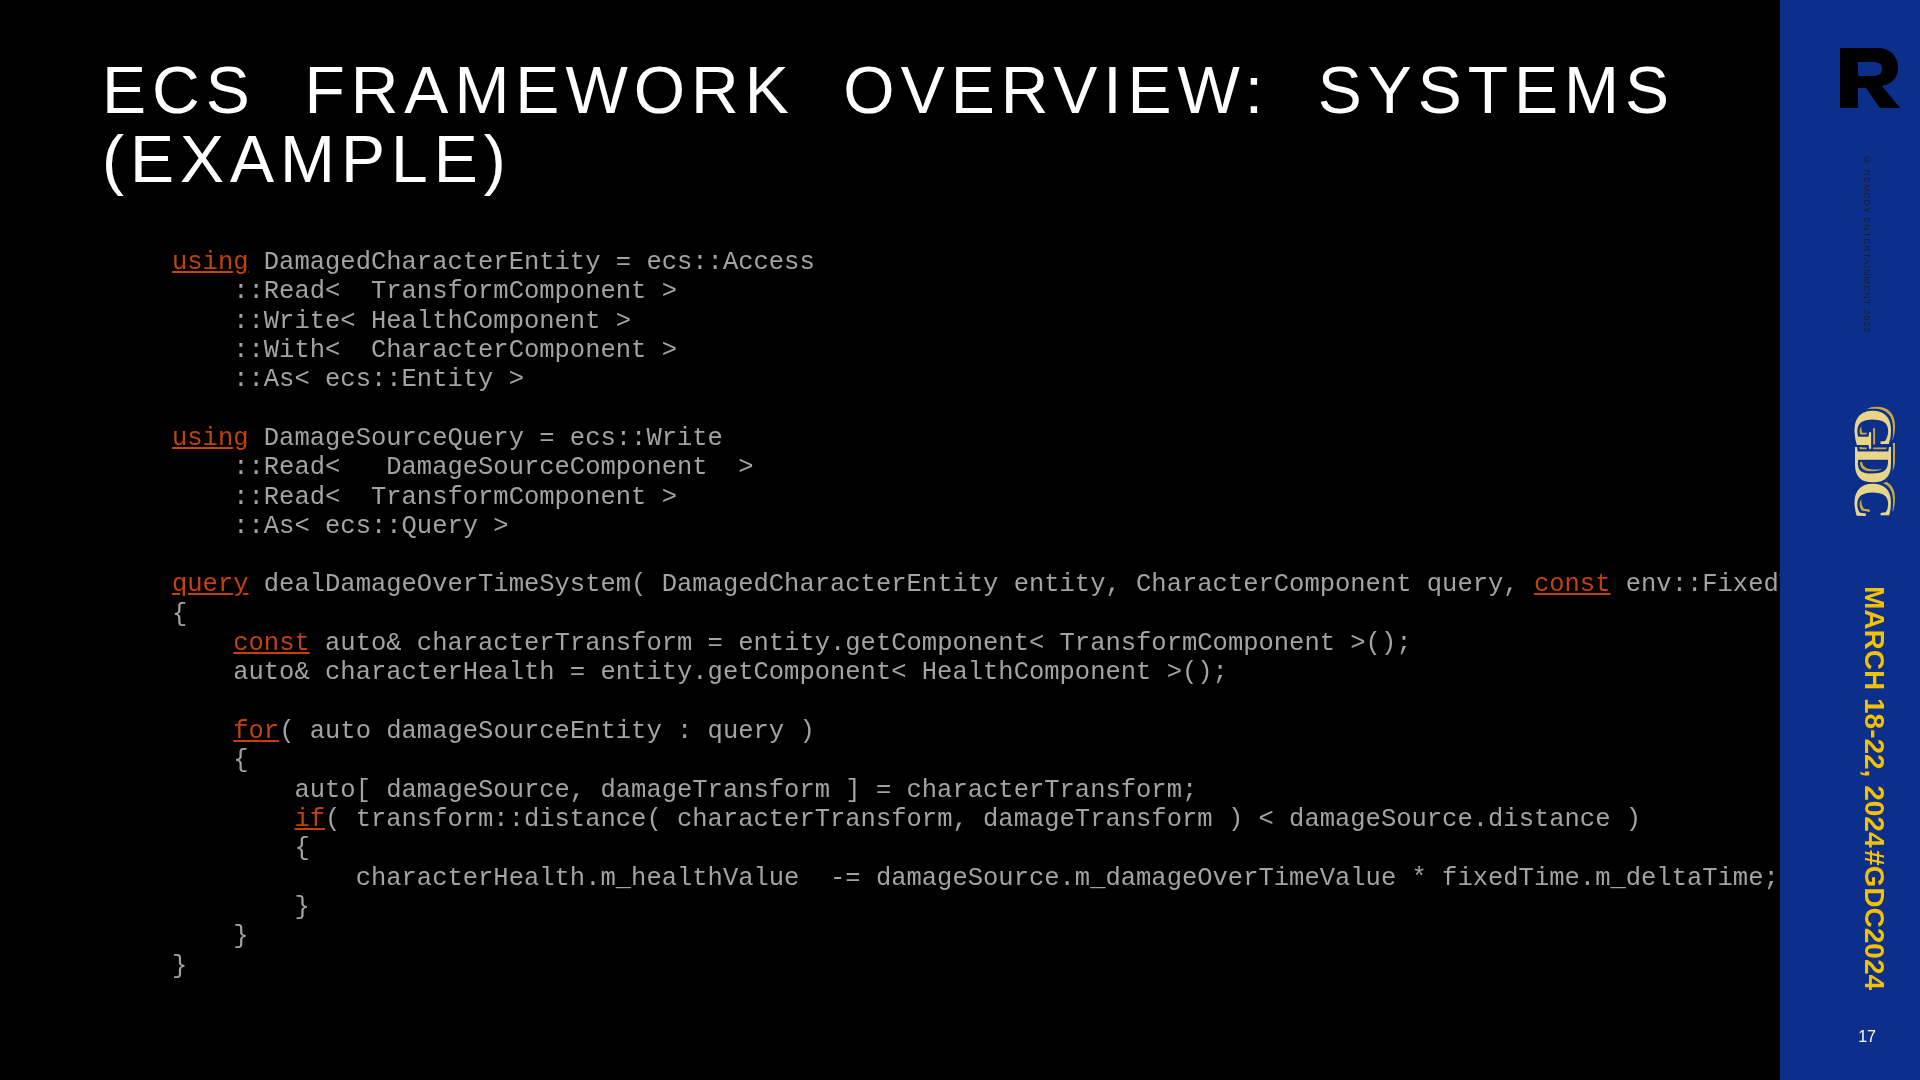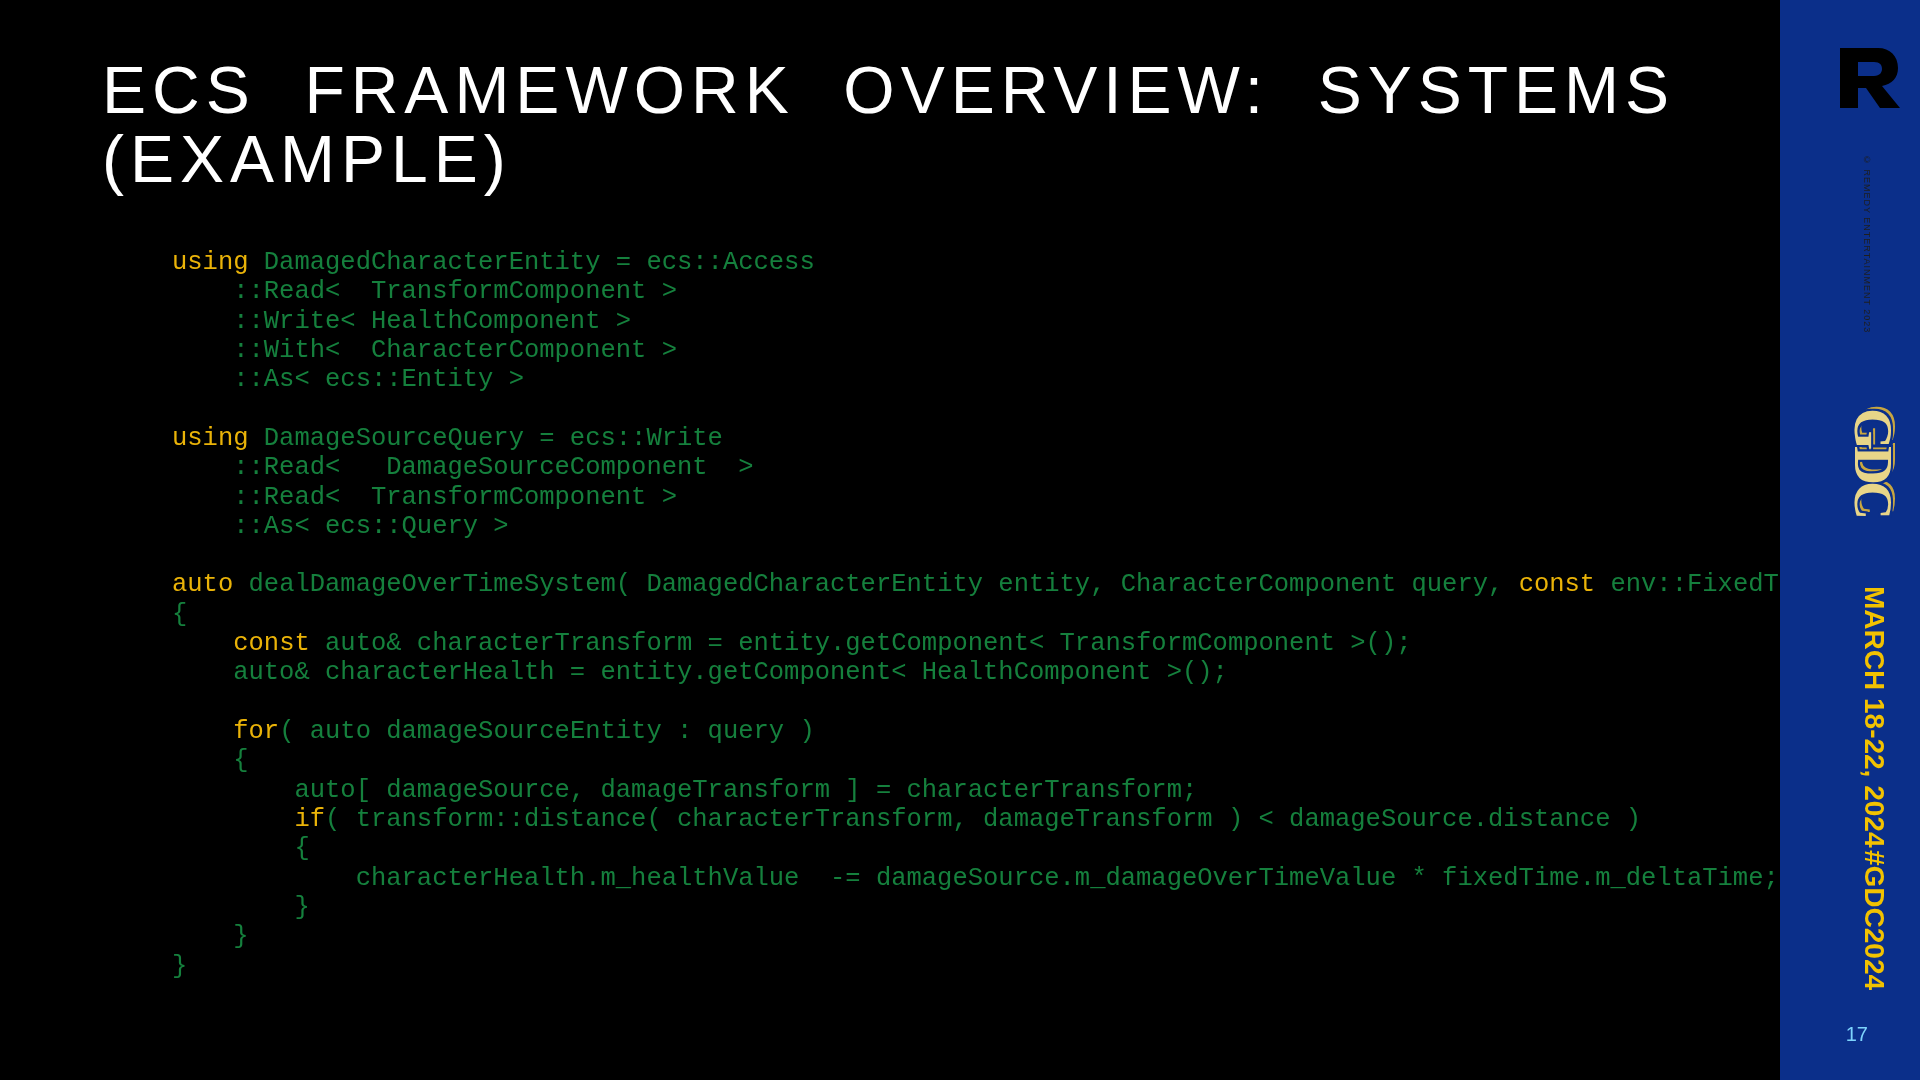--- a/index.html
+++ b/index.html
@@ -25,22 +25,22 @@
   .code-block {
     position: absolute;
     left: 150px;
     top: 248px;
     font-family: "Consolas", "Menlo", "Courier New", monospace;
     font-size: 25.5px;
     line-height: 1.15;
     white-space: pre;
     color: #e6e6e6;
   }
-  .kw   { color: #eab308; }   
-  .plain{ color: #15803d; }
+  .kw   { color: #c2410c; text-decoration: underline; }   
+  .plain{ color: #a3a3a3; }
 
   
   .sidebar {
     position: absolute;
     right: 0;
     top: 0;
     width: 162px;
     height: 1080px;
     background: #0b2f8a;
   }
@@ -96,24 +96,24 @@
     top: 850px;
     writing-mode: vertical-rl;
     font-family: Arial, Helvetica, sans-serif;
     font-weight: 900;
     font-size: 28px;
     color: #f2c200;
     letter-spacing: 0px;
   }
   .page-num {
     position: absolute;
-    right: 74px;
+    right: 66px;
     bottom: 34px;
-    font-size: 20px;
-    color: #7dd3fc;
+    font-size: 16px;
+    color: #ffffff;
   }
 </style>
 </head>
 <body>
 
 <div class="slide">
 
   <div class="title">ECS  FRAMEWORK  OVERVIEW:  SYSTEMS
 (EXAMPLE)</div>
 
@@ -121,21 +121,21 @@
 <span class="plain">    ::Read&lt;  TransformComponent &gt;</span>
 <span class="plain">    ::Write&lt; HealthComponent &gt;</span>
 <span class="plain">    ::With&lt;  CharacterComponent &gt;</span>
 <span class="plain">    ::As&lt; ecs::Entity &gt;</span>
 <span class="plain"></span>
 <span class="kw">using</span><span class="plain"> DamageSourceQuery = ecs::Write</span>
 <span class="plain">    ::Read&lt;   DamageSourceComponent  &gt;</span>
 <span class="plain">    ::Read&lt;  TransformComponent &gt;</span>
 <span class="plain">    ::As&lt; ecs::Query &gt;</span>
 <span class="plain"></span>
-<span class="kw">auto</span><span class="plain"> dealDamageOverTimeSystem( DamagedCharacterEntity entity, CharacterComponent query, </span><span class="kw">const</span><span class="plain"> env::FixedTime&amp; fixedTime )</span>
+<span class="kw">query</span><span class="plain"> dealDamageOverTimeSystem( DamagedCharacterEntity entity, CharacterComponent query, </span><span class="kw">const</span><span class="plain"> env::FixedTime&amp; fixedTime )</span>
 <span class="plain">{</span>
 <span class="plain">    </span><span class="kw">const</span><span class="plain"> auto&amp; characterTransform = entity.getComponent&lt; TransformComponent &gt;();</span>
 <span class="plain">    auto&amp; characterHealth = entity.getComponent&lt; HealthComponent &gt;();</span>
 <span class="plain"></span>
 <span class="plain">    </span><span class="kw">for</span><span class="plain">( auto damageSourceEntity : query )</span>
 <span class="plain">    {</span>
 <span class="plain">        auto[ damageSource, damageTransform ] = characterTransform;</span>
 <span class="plain">        </span><span class="kw">if</span><span class="plain">( transform::distance( characterTransform, damageTransform ) &lt; damageSource.distance )</span>
 <span class="plain">        {</span>
 <span class="plain">            characterHealth.m_healthValue  -= damageSource.m_damageOverTimeValue * fixedTime.m_deltaTime;</span>

